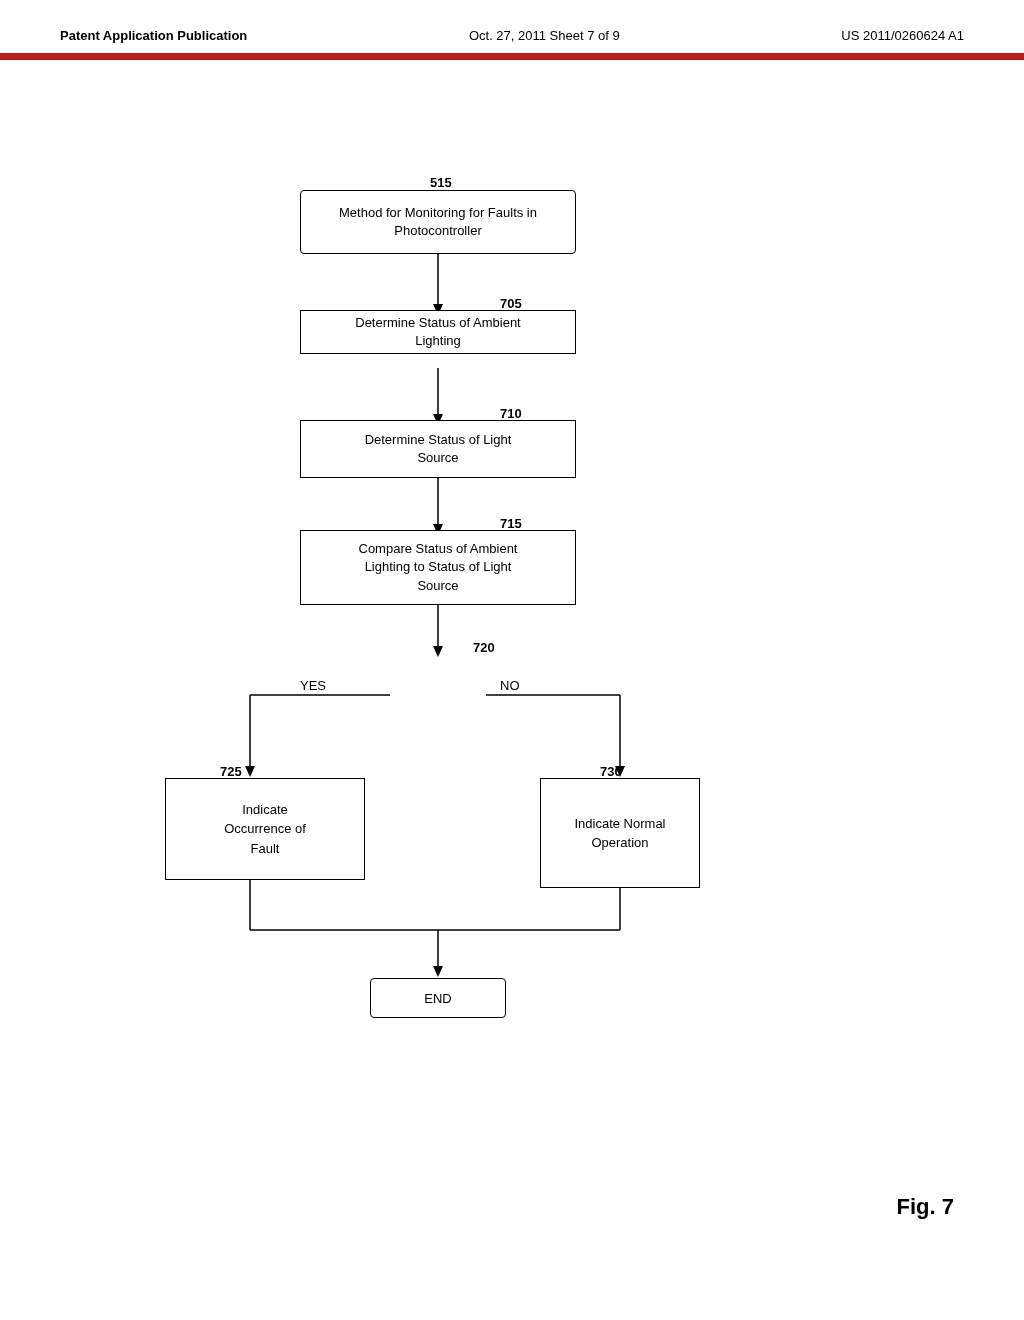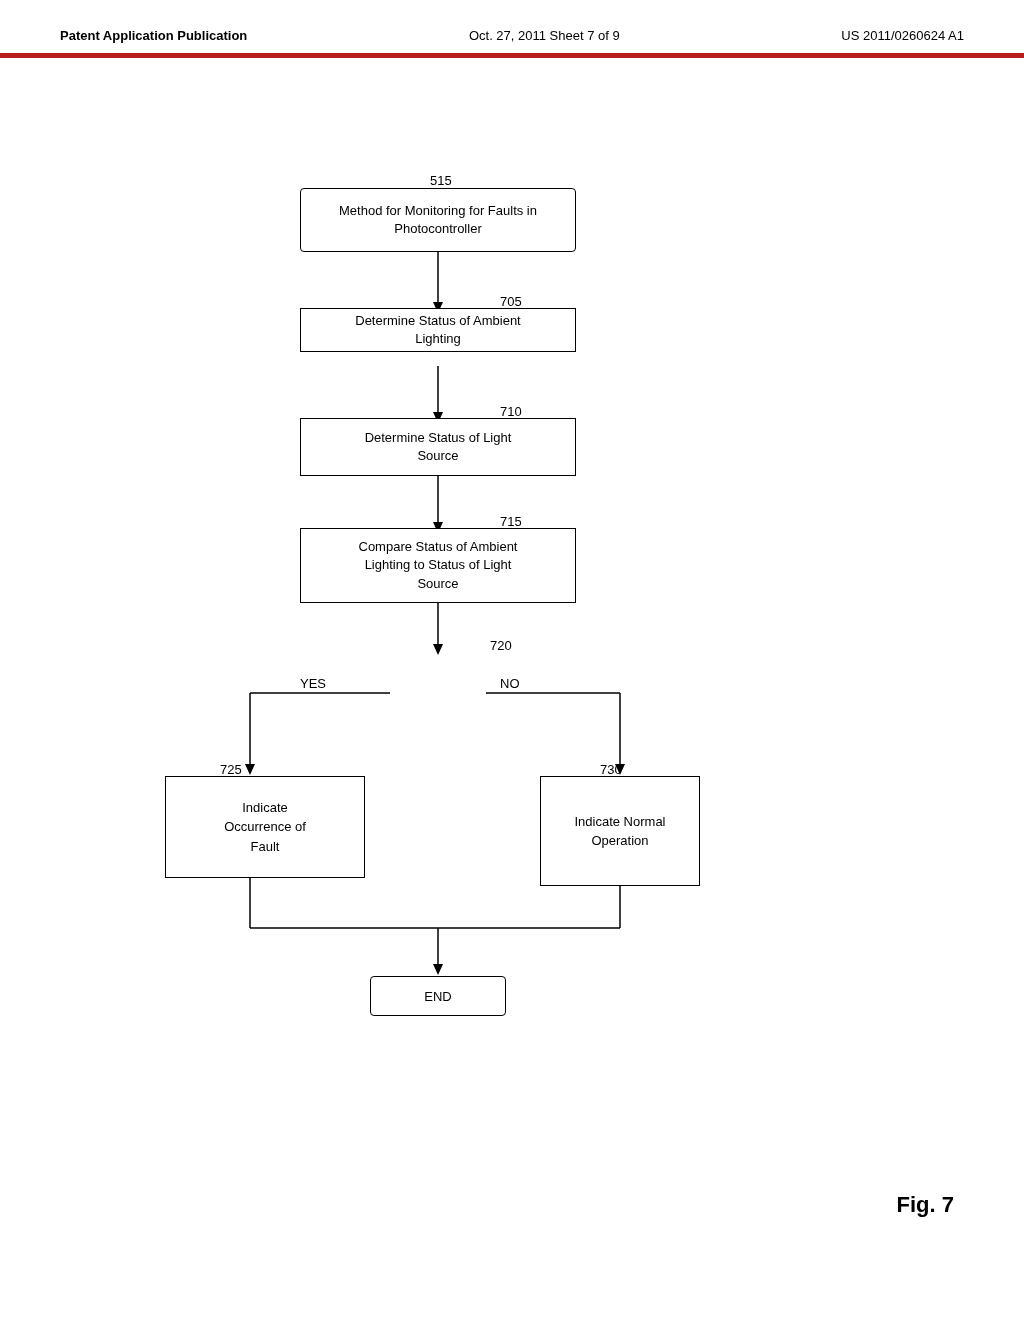--- a/index.html
+++ b/index.html
@@ -10,21 +10,21 @@
       min-height: 1320px;
       position: relative;
     }
 
     
     .header {
       display: flex;
       justify-content: space-between;
       align-items: center;
       padding: 28px 60px 10px 60px;
-      border-bottom: 5px solid #b91c1c;
+      border-bottom: 7px solid #b91c1c;
     }
     .header-left {
       font-size: 13px;
       font-weight: bold;
     }
     .header-center {
       font-size: 13px;
     }
     .header-right {
       font-size: 13px;
@@ -78,20 +78,21 @@
       font-size: 13px;
       text-align: center;
       pointer-events: none;
       white-space: nowrap;
     }
 
     
     .step-label {
       position: absolute;
       font-size: 13px;
+      font-weight: bold;
     }
 
     
     .arrows-svg {
       position: absolute;
       top: 0; left: 0;
       width: 100%;
       height: 100%;
       pointer-events: none;
     }
@@ -172,21 +173,21 @@
   </div>
   <span class="step-label" style="left: 500px; top: 346px;">710</span>
 
   <div class="fc-rect" style="left: 300px; top: 470px; width: 276px; height: 75px;">
     <span style="white-space: pre-line; line-height:1.4;">Compare Status of Ambient
 Lighting to Status of Light
 Source</span>
   </div>
   <span class="step-label" style="left: 500px; top: 456px;">715</span>
 
-  <span class="step-label" style="left: 490px; top: 580px; text-align: right;">720</span>
+  <span class="step-label" style="left: 473px; top: 580px; text-align: right;">720</span>
 
   <span class="branch-label" style="left: 300px; top: 618px;">YES</span>
 
   <span class="branch-label" style="left: 500px; top: 618px;">NO</span>
 
   <div class="fc-rect" style="left: 165px; top: 718px; width: 200px; height: 102px;">
     <span style="white-space: pre-line; line-height:1.5;">Indicate
 Occurrence of
 Fault</span>
   </div>

